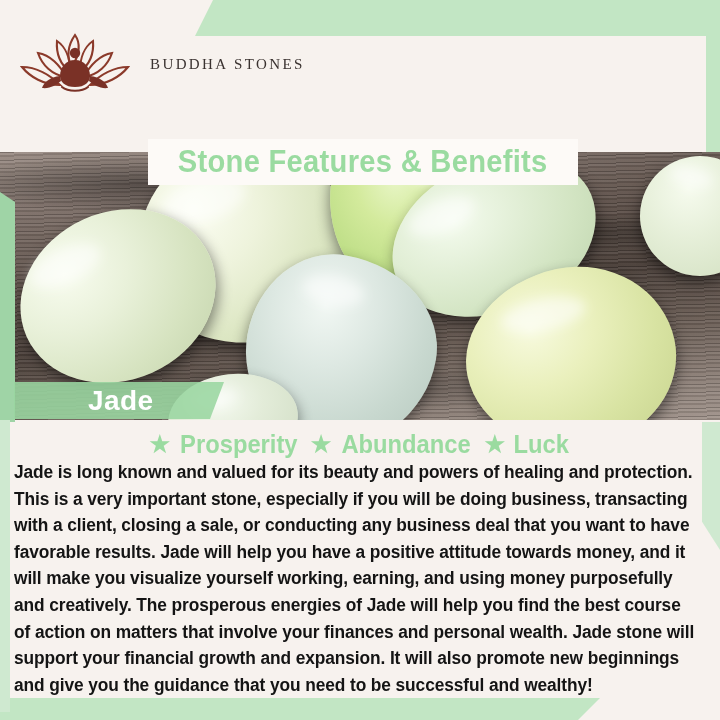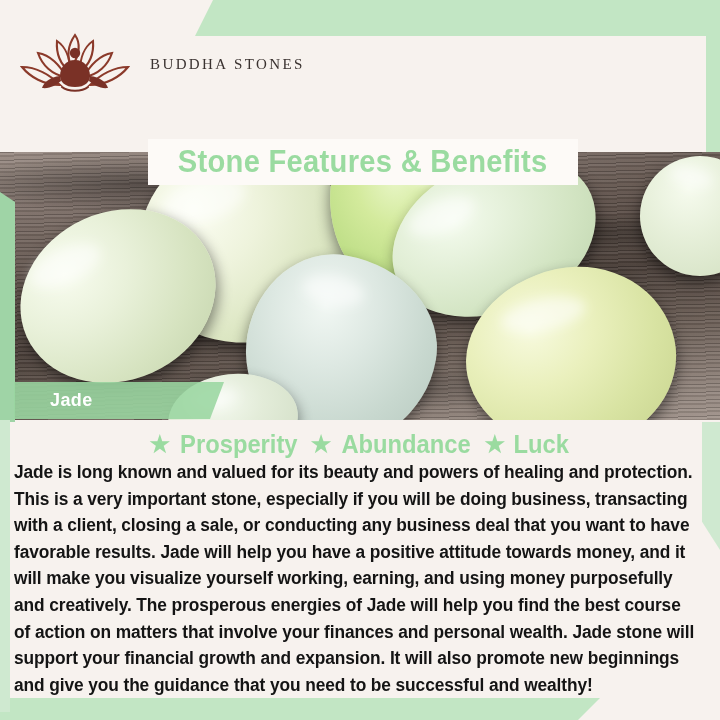--- a/index.html
+++ b/index.html
@@ -247,24 +247,24 @@
     left: 14px;
     width: 210px;
     height: 37px;
     background: rgba(154, 214, 160, 0.88);
     z-index: 6;
     clip-path: polygon(0 0, 100% 0, calc(100% - 14px) 100%, 0 100%);
     display: flex;
     align-items: center;
   }
   .jade-text {
-    margin-left: 36px;
+    margin-left: 74px;
     color: #ffffff;
     font-weight: bold;
-    font-size: 18px;
+    font-size: 28px;
     letter-spacing: 0.4px;
   }
 
   
   .keywords {
     position: absolute;
     top: 430px;
     left: 0;
     width: 720px;
     z-index: 6;

